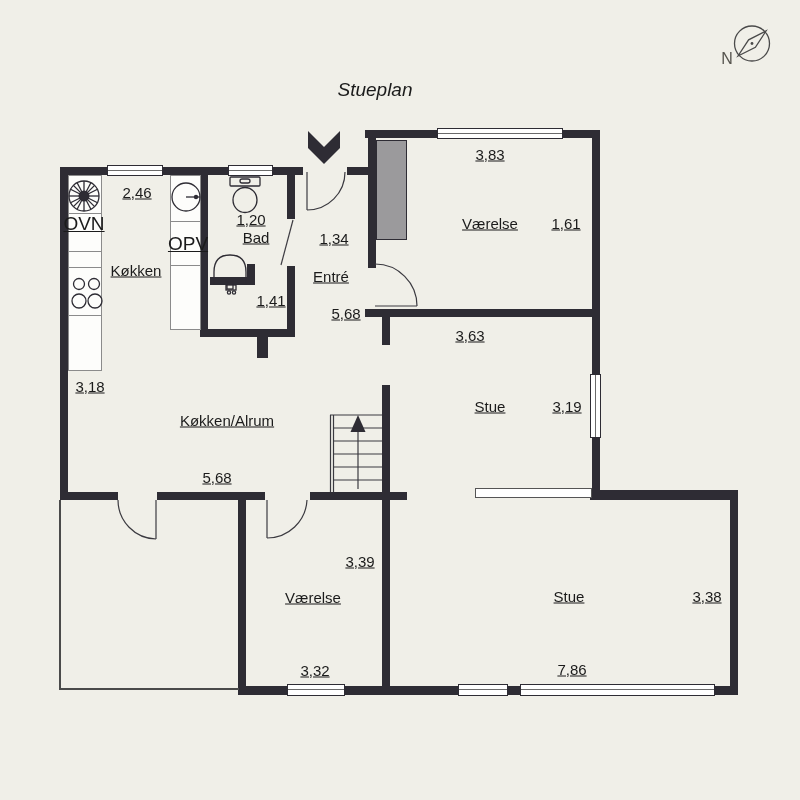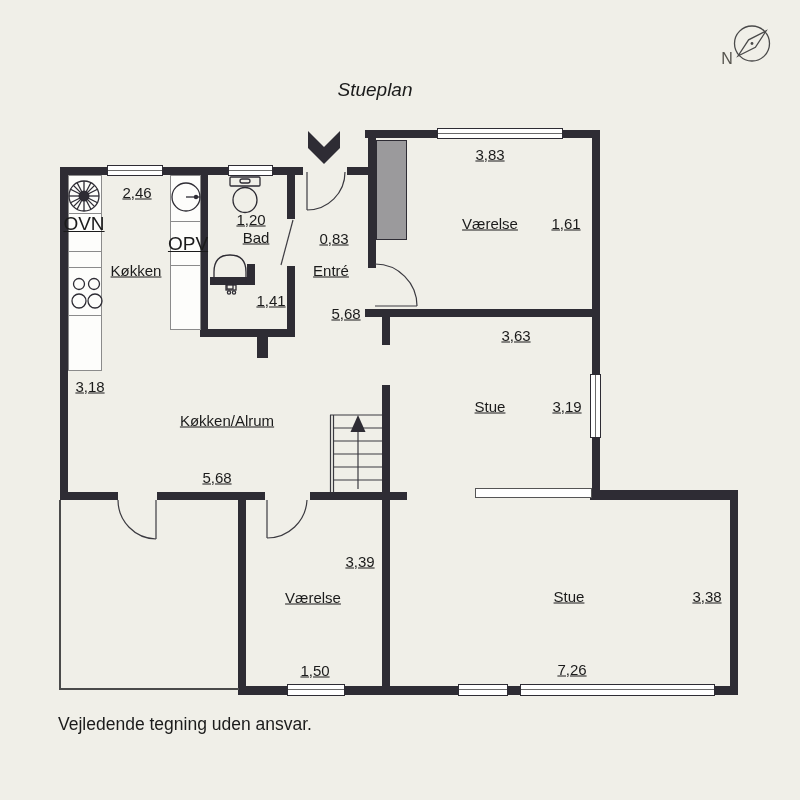--- a/index.html
+++ b/index.html
@@ -28,21 +28,20 @@
   .fixture{stroke:var(--wall);fill:none;stroke-width:1.3px;}
   .dark{fill:var(--wall);}
   .compass{stroke:#4a4a4a;fill:none;stroke-width:1.3px;}
 </style>
 </head>
 <body>
 
 <div id="plan">
 
   <div class="title" style="left:375px;top:90px">Stueplan</div>
-  <div class="footer" style="left:58px;top:714px">Vejledende tegning uden ansvar.</div>
   <div class="north" style="left:727px;top:59px">N</div>
 
   <div class="wall" style="left:60px;top:167px;width:8px;height:333px"></div>
   <div class="wall" style="left:60px;top:167px;width:49px;height:8px"></div>
   <div class="wall" style="left:163px;top:167px;width:65px;height:8px"></div>
   <div class="wall" style="left:273px;top:167px;width:30px;height:8px"></div>
   <div class="wall" style="left:347px;top:167px;width:27px;height:8px"></div>
   <div class="wall" style="left:368px;top:130px;width:8px;height:138px"></div>
   <div class="wall" style="left:365px;top:130px;width:72px;height:8px"></div>
   <div class="wall" style="left:563px;top:130px;width:37px;height:8px"></div>
@@ -190,37 +189,37 @@
 
   <div class="lbl" style="left:137px;top:192px">2,46</div>
   <div class="lbl lbl-sm" style="left:84px;top:224px">OVN</div>
   <div class="lbl lbl-sm" style="left:188px;top:244px">OPV</div>
   <div class="lbl" style="left:136px;top:270px">Køkken</div>
 
   <div class="lbl" style="left:251px;top:219px">1,20</div>
   <div class="lbl" style="left:256px;top:237px">Bad</div>
   <div class="lbl" style="left:271px;top:300px">1,41</div>
 
-  <div class="lbl" style="left:334px;top:238px">0,83</div>
-  <div class="lbl" style="left:331px;top:270px">Entré</div>
+  <div class="lbl" style="left:334px;top:238px">1,34</div>
+  <div class="lbl" style="left:331px;top:276px">Entré</div>
   <div class="lbl" style="left:346px;top:313px">5,68</div>
 
   <div class="lbl" style="left:490px;top:154px">3,83</div>
   <div class="lbl" style="left:490px;top:223px">Værelse</div>
   <div class="lbl" style="left:566px;top:223px">1,61</div>
 
-  <div class="lbl" style="left:516px;top:335px">3,63</div>
+  <div class="lbl" style="left:470px;top:335px">3,63</div>
   <div class="lbl" style="left:490px;top:406px">Stue</div>
   <div class="lbl" style="left:567px;top:406px">3,19</div>
 
   <div class="lbl" style="left:90px;top:386px">3,18</div>
   <div class="lbl" style="left:227px;top:420px">Køkken/Alrum</div>
   <div class="lbl" style="left:217px;top:477px">5,68</div>
 
   <div class="lbl" style="left:360px;top:561px">3,39</div>
   <div class="lbl" style="left:313px;top:597px">Værelse</div>
-  <div class="lbl" style="left:315px;top:670px">1,50</div>
+  <div class="lbl" style="left:315px;top:670px">3,32</div>
 
   <div class="lbl" style="left:569px;top:596px">Stue</div>
   <div class="lbl" style="left:707px;top:596px">3,38</div>
-  <div class="lbl" style="left:572px;top:669px">7,26</div>
+  <div class="lbl" style="left:572px;top:669px">7,86</div>
 
 </div>
 
 </body></html>

